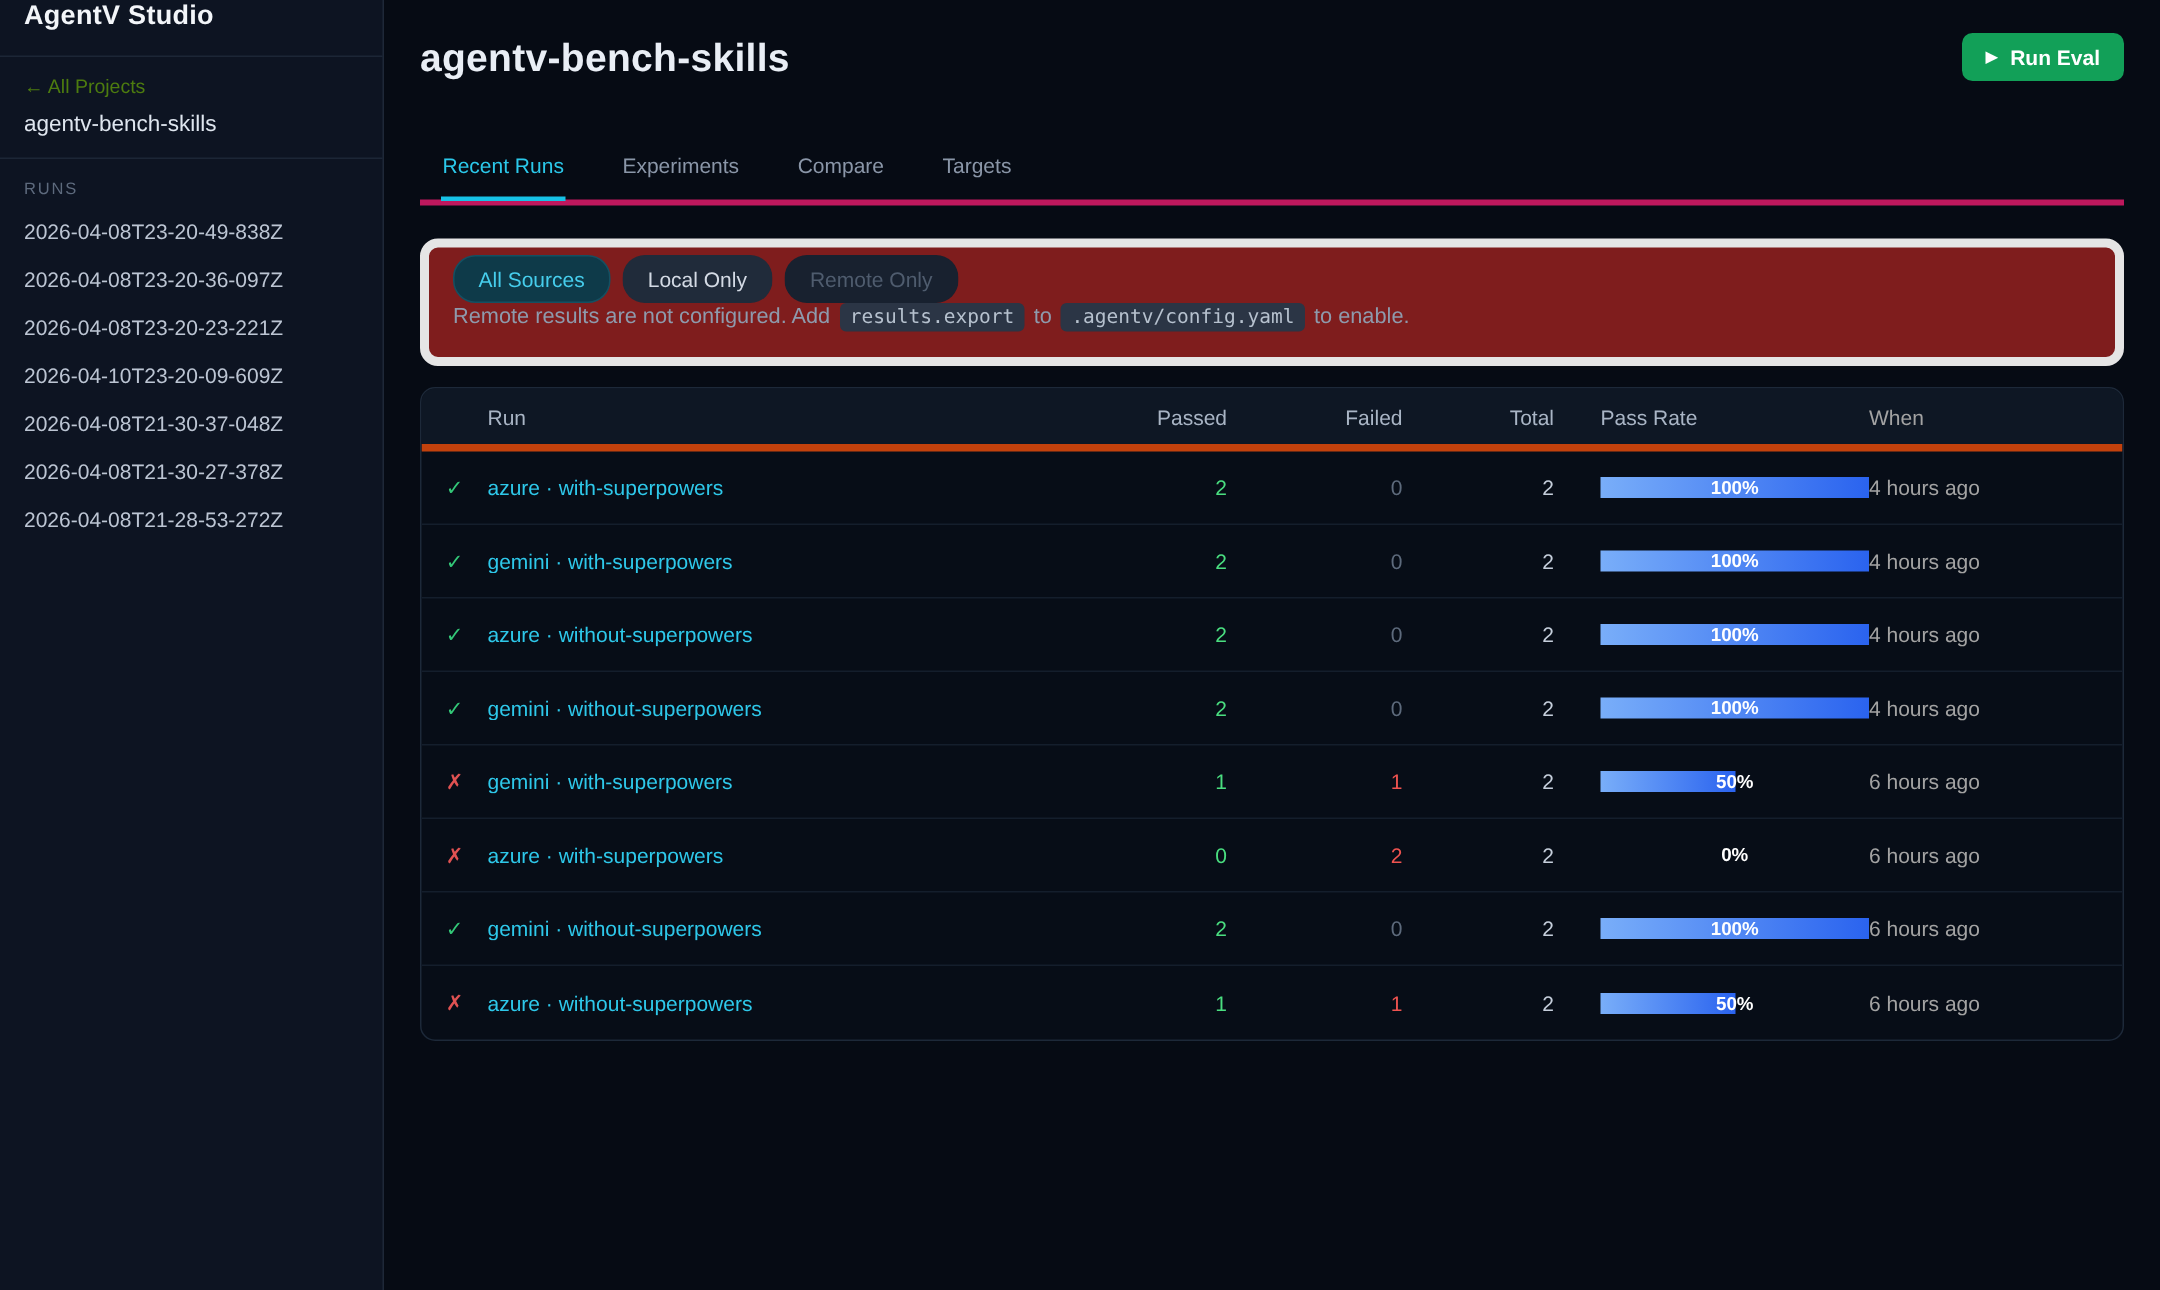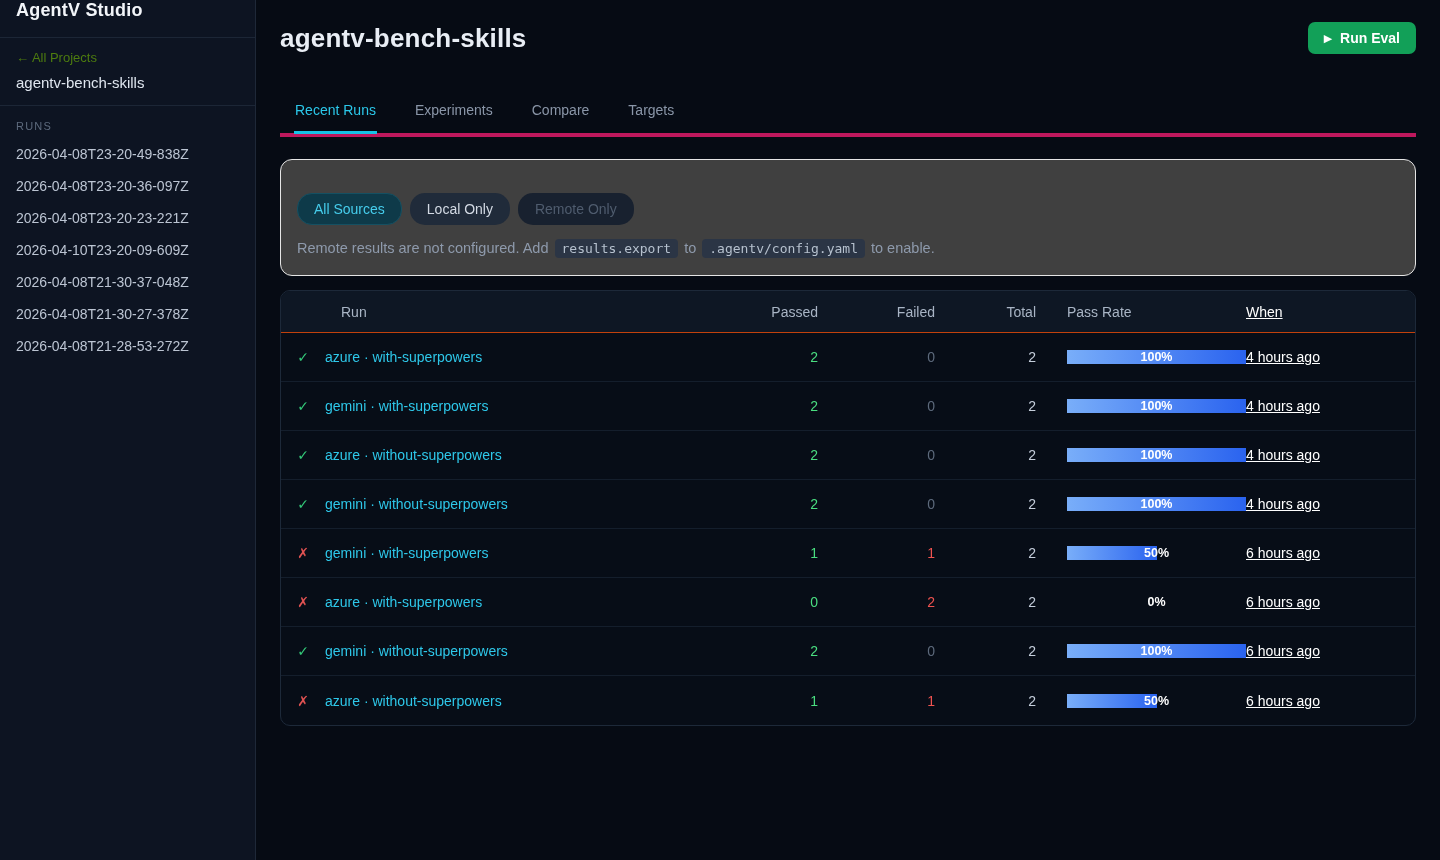--- a/index.html
+++ b/index.html
@@ -65,36 +65,36 @@
     margin-bottom: -1px;
   }
   .tab.active {
     color: #2bc8ea;
     border-bottom-color: #16c2e6;
   }
 
   
   .filter-card {
     margin-top: 22px;
-    background: #404040;
-    border: 1px solid #e5e5e5;
+    background: #7f1d1d;
+    border: 6px solid #e5e5e5;
     border-radius: 12px;
-    padding: 33px 16px 19px;
+    padding: 5px 16px 19px;
   }
   .chips { display: flex; gap: 8px; }
   .chip {
     font-size: 14px; line-height: 1;
     padding: 8px 16px; border-radius: 15px;
     border: 1px solid transparent;
     cursor: pointer; user-select: none;
   }
   .chip.active { background: #0e3a49; color: #46cdec; border-color: #145062; }
   .chip.default { background: #202b3a; color: #d3dae4; }
   .chip.disabled { background: #18212f; color: #4f5c6e; cursor: default; }
-  .notice { margin-top: 15px; font-size: 14.5px; color: #8e9aac; }
+  .notice { margin-top: 1px; font-size: 14.5px; color: #8e9aac; }
   .code-chip {
     font-family: "DejaVu Sans Mono", "Liberation Mono", monospace;
     font-size: 13px;
     background: #2b3545; color: #b6c1ce;
     border-radius: 4px; padding: 2px 7px;
     margin: 0 2px;
   }
 
   
   .table-card {
@@ -104,42 +104,42 @@
     overflow: hidden;
     background: #070d17;
   }
   .tgrid {
     display: grid;
     grid-template-columns: 44px 1fr 90px 117px 101px 210px 169px;
     align-items: center;
   }
   .thead {
     background: #0e1724;
-    border-bottom: 1px solid #c2410c;
+    border-bottom: 5px solid #c2410c;
     height: 42px;
-    font-size: 14px; color: #a9b5c5; padding-left: 16px;
+    font-size: 14px; color: #a9b5c5;
   }
   .trow {
     height: 49px;
     border-bottom: 1px solid #141e2c;
     font-size: 14px;
     cursor: pointer;
   }
   .trow:last-child { border-bottom: none; }
   .c-status { text-align: center; font-size: 14px; }
   .c-status.pass { color: #33c878; }
   .c-status.fail { color: #e05252; }
   .c-run { color: #2ec8ea; padding-right: 10px; white-space: nowrap; overflow: hidden; text-overflow: ellipsis; }
   .c-num { text-align: right; }
   .c-passed { color: #4ade80; }
   .c-failed { color: #ef5350; }
   .c-failed.zero { color: #5d6a7c; }
   .c-total { color: #c5cedb; }
   .c-rate { padding-left: 31px; }
-  .c-when { color: #ffffff; text-decoration: underline; }
+  .c-when { color: #a3a3a3; }
 
   
   .pill {
     position: relative;
     width: 81px; height: 22px;
     border-radius: 11px;
     background: #2b3544;
     overflow: hidden;
   }
   .pill-fill {

